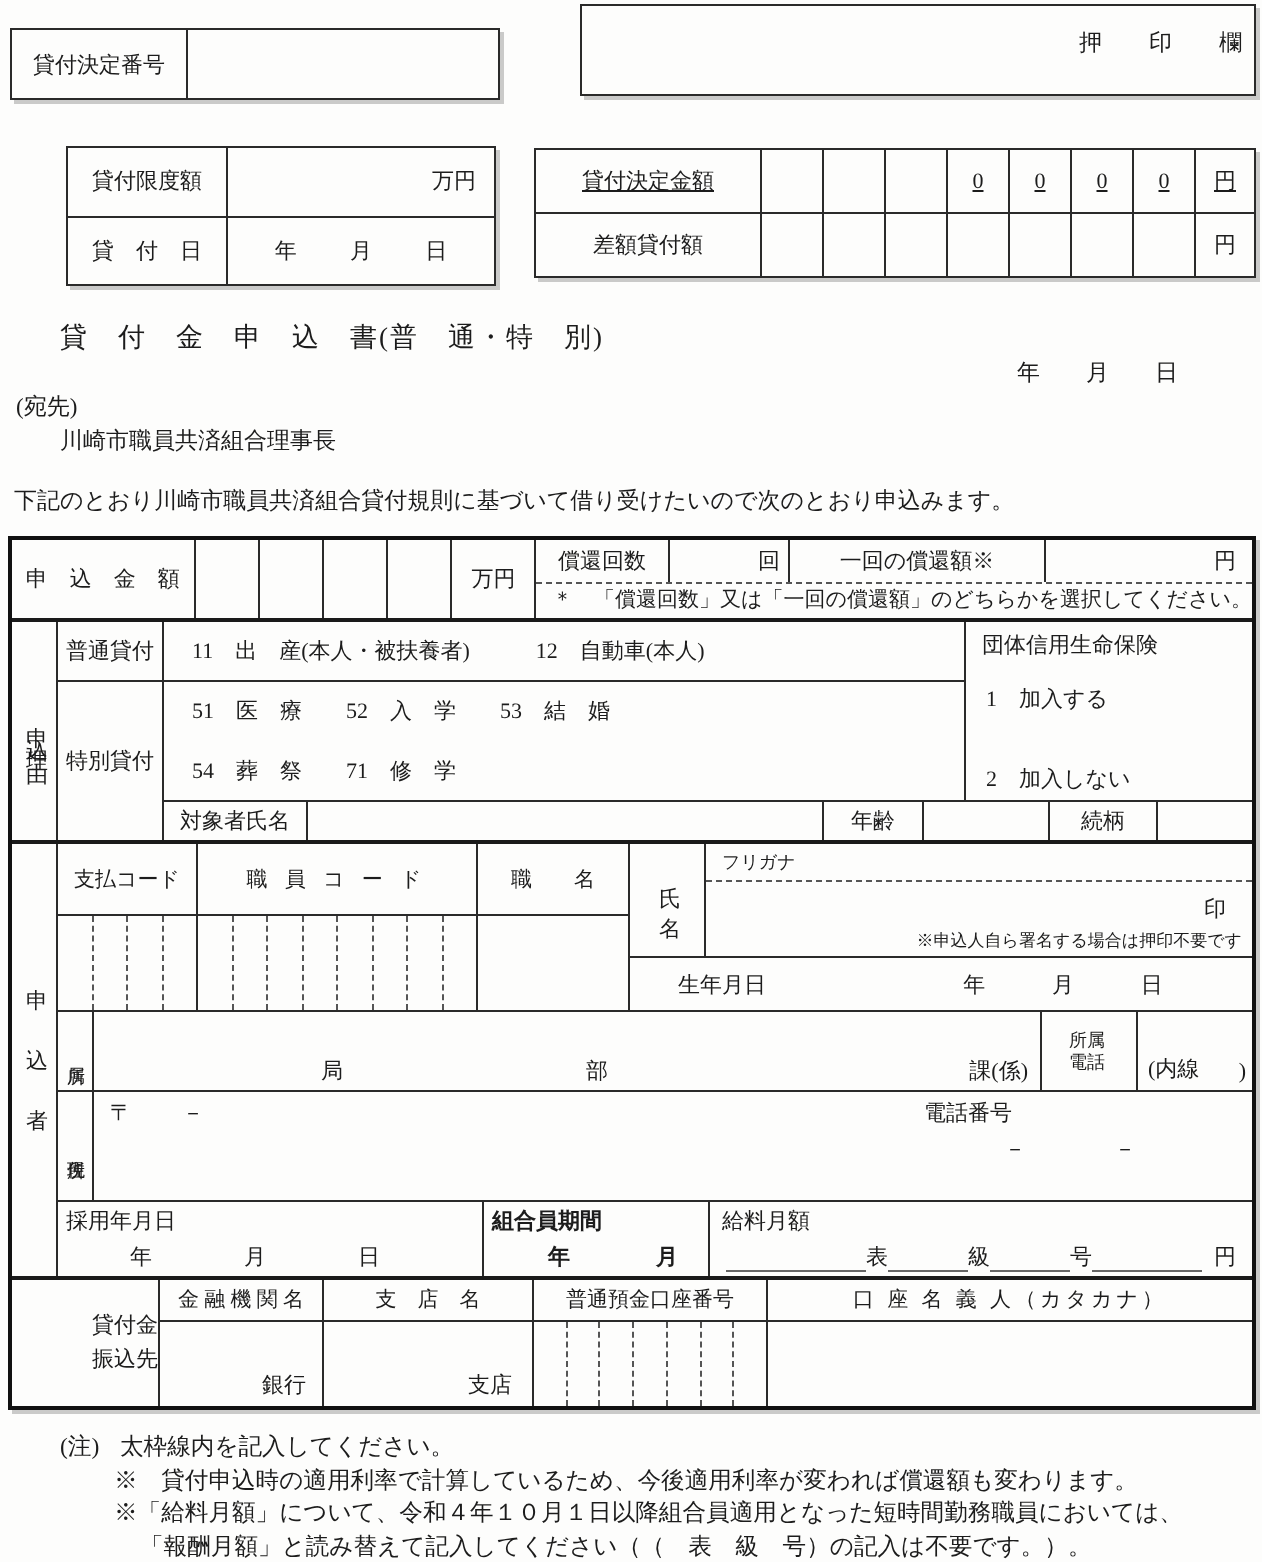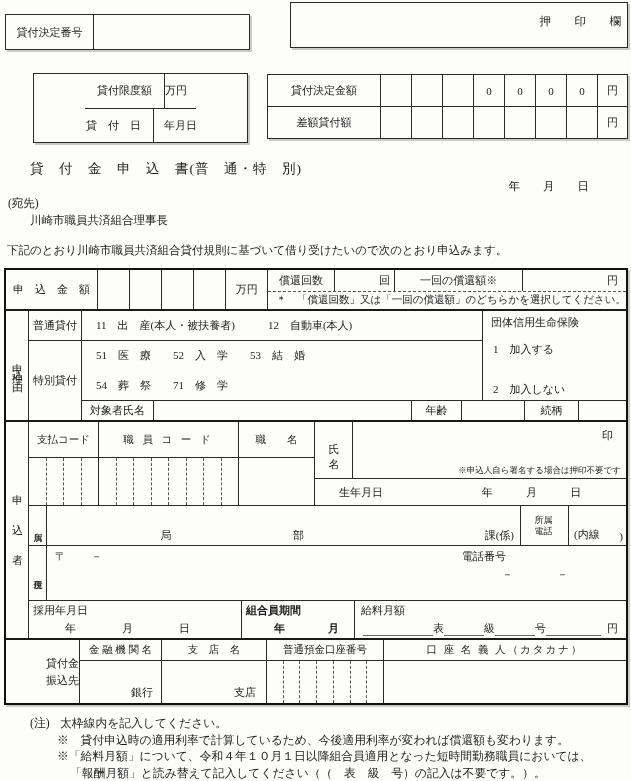--- a/index.html
+++ b/index.html
@@ -38,37 +38,37 @@
 
   <div class="abs box fr" style="left:5px;top:14px;width:245px;height:36px;">
     <div class="br ctr f11" style="width:88px;">貸付決定番号</div>
     <div style="flex:1;"></div>
   </div>
 
   <div class="abs box" style="left:290px;top:2px;width:338px;height:46px;">
     <div class="f12" style="text-align:right;padding-top:11px;letter-spacing:6px;">押　印　欄</div>
   </div>
 
-  <div class="abs box fc" style="left:33px;top:73px;width:215px;height:70px;align-items:center;">
+  <div class="abs box fc" style="left:33px;top:73px;width:215px;height:70px;">
     <div class="t-row bb" style="flex:1;">
       <div class="br ctr f11" style="width:80px;">貸付限度額</div>
       <div class="f11" style="flex:1;display:flex;align-items:center;justify-content:flex-end;padding-right:9px;">万円</div>
     </div>
     <div class="t-row" style="flex:1;">
       <div class="br ctr f11" style="width:80px;">貸　付　日</div>
       <div class="f11" style="flex:1;display:flex;align-items:center;justify-content:space-around;padding:0 10px;">
         <span>年</span>
         <span>月</span>
         <span>日</span>
       </div>
     </div>
   </div>
 
   <div class="abs box fc" style="left:267px;top:74px;width:361px;height:65px;">
-    <div class="t-row bb" style="flex:1;">
+    <div class="t-row bb" style="flex:1;text-decoration:underline;">
       <div class="br ctr f11" style="width:113px;">貸付決定金額</div>
       <div class="digit"></div>
       <div class="digit"></div>
       <div class="digit"></div>
       <div class="digit">0</div>
       <div class="digit">0</div>
       <div class="digit">0</div>
       <div class="digit">0</div>
       <div class="ctr f11" style="flex:1;">円</div>
     </div>
@@ -175,20 +175,21 @@
               </div>
               <div style="flex:1;"></div>
             </div>
           </div>
           <div class="fc bl" style="flex:1;">
             <div class="fr" style="flex:1;">
               <div class="br" style="width:38px;display:flex;">
                 <div class="vtext f11" style="letter-spacing:16px;">氏名</div>
               </div>
               <div class="fc" style="flex:1;">
+                <div class="f9" style="height:19px;border-bottom:1px dashed #555;padding:3px 0 0 8px;">フリガナ</div>
                 <div style="flex:1;position:relative;">
                   <div class="abs f11" style="right:13px;top:6px;">印</div>
                   <div class="abs" style="right:5px;bottom:1px;font-size:8.5px;">※申込人自ら署名する場合は押印不要です</div>
                 </div>
               </div>
             </div>
             <div class="fr bt" style="height:27px;">
               <div class="f11" style="width:110px;display:flex;align-items:center;padding-left:24px;">生年月日</div>
               <div class="f11" style="flex:1;display:flex;align-items:center;justify-content:space-around;padding:0 28px 0 40px;">
                 <span>年</span>

